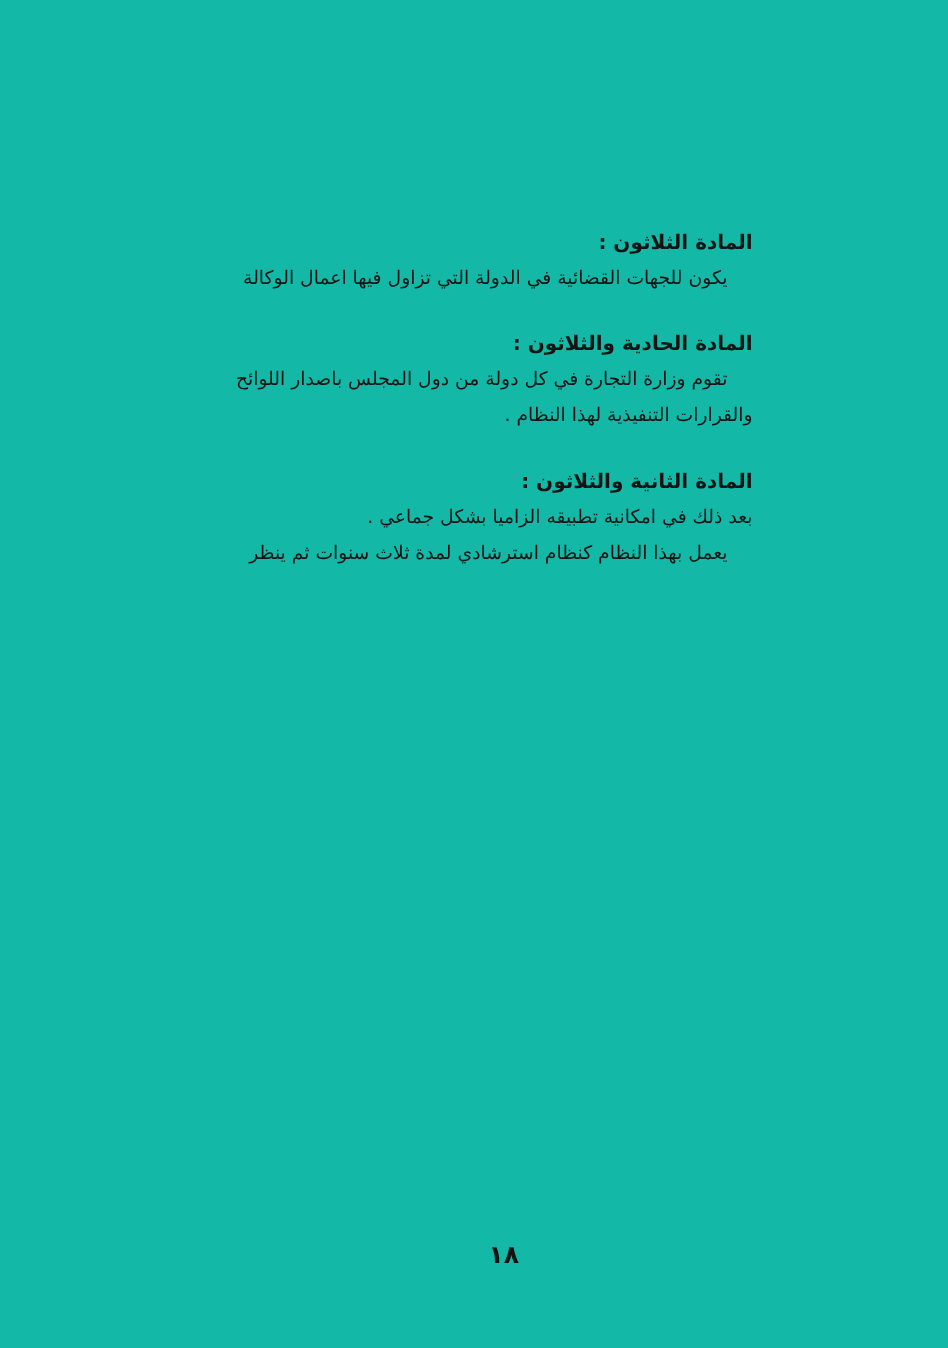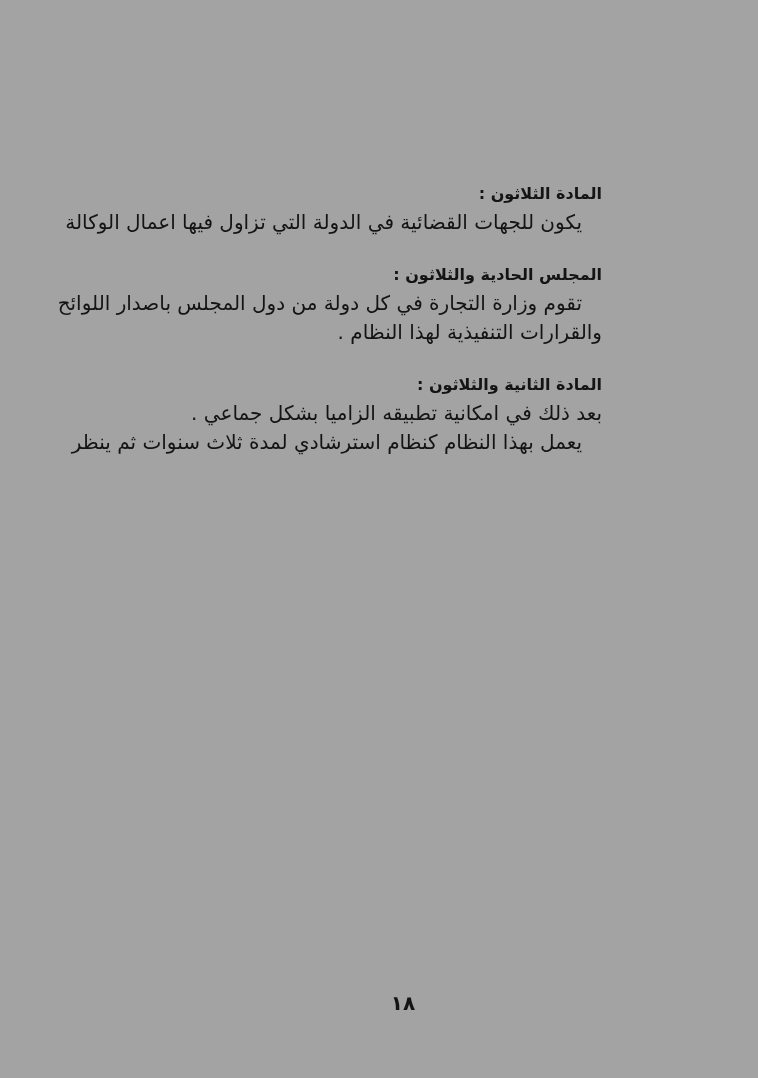--- a/index.html
+++ b/index.html
@@ -11,42 +11,42 @@
     width: 758px;
     height: 1078px;
     position: relative;
     overflow: hidden;
     font-family: "DejaVu Sans", sans-serif;
     color: #141414;
   }
   .page {
     position: absolute;
     inset: 0;
-    background: #a3a3a3;
+    background: #14b8a6;
   }
   .content {
     position: absolute;
     top: 179px;
     right: 156px;
     width: 446px;
     direction: rtl;
     text-align: right;
   }
   .article {
     margin: 0 0 23px 0;
   }
   .article-heading {
     font-weight: bold;
     font-size: 16px;
     line-height: 29px;
     white-space: nowrap;
     letter-spacing: 0.2px;
   }
   .article-line {
-    font-size: 20px;
+    font-size: 15px;
     line-height: 29px;
     white-space: nowrap;
   }
   .article-line.first {
     padding-right: 20px;
   }
   .page-number {
     position: absolute;
     top: 991px;
     left: 403px;
@@ -63,21 +63,21 @@
 <div class="page">
 
   <div class="content">
 
     <div class="article">
       <div class="article-heading">المادة الثلاثون :</div>
       <div class="article-line first">يكون للجهات القضائية في الدولة التي تزاول فيها اعمال الوكالة</div>
     </div>
 
     <div class="article">
-      <div class="article-heading">المجلس الحادية والثلاثون :</div>
+      <div class="article-heading">المادة الحادية والثلاثون :</div>
       <div class="article-line first">تقوم وزارة التجارة في كل دولة من دول المجلس باصدار اللوائح</div>
       <div class="article-line">والقرارات التنفيذية لهذا النظام .</div>
     </div>
 
     <div class="article">
       <div class="article-heading">المادة الثانية والثلاثون :</div>
       <div class="article-line">بعد ذلك في امكانية تطبيقه الزاميا بشكل جماعي .</div>
       <div class="article-line first">يعمل بهذا النظام كنظام استرشادي لمدة ثلاث سنوات ثم ينظر</div>
     </div>
 

